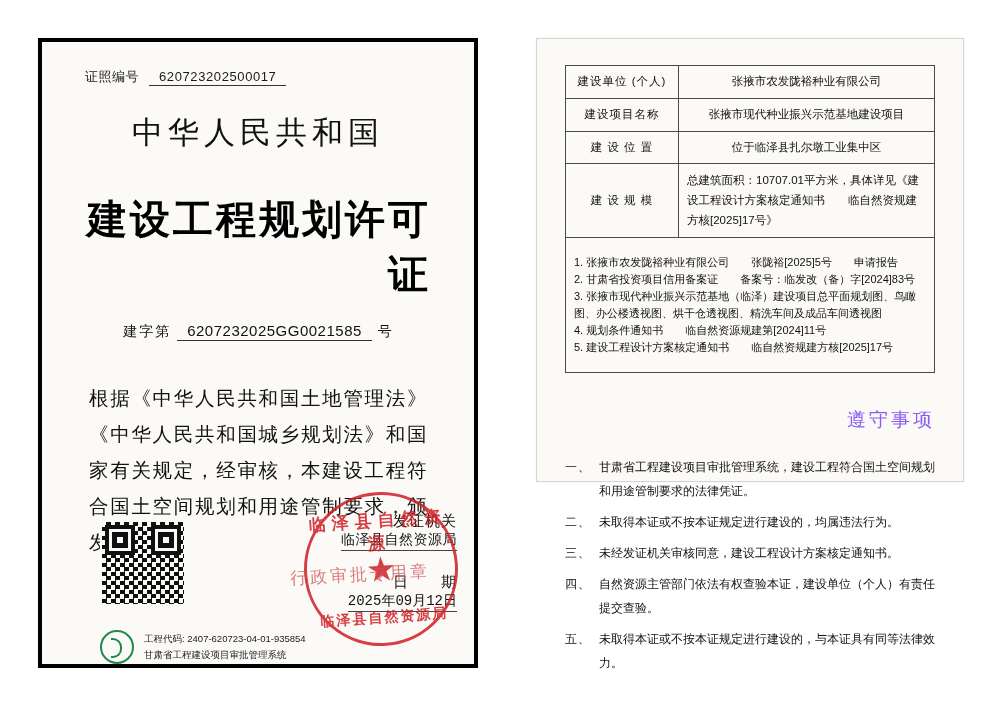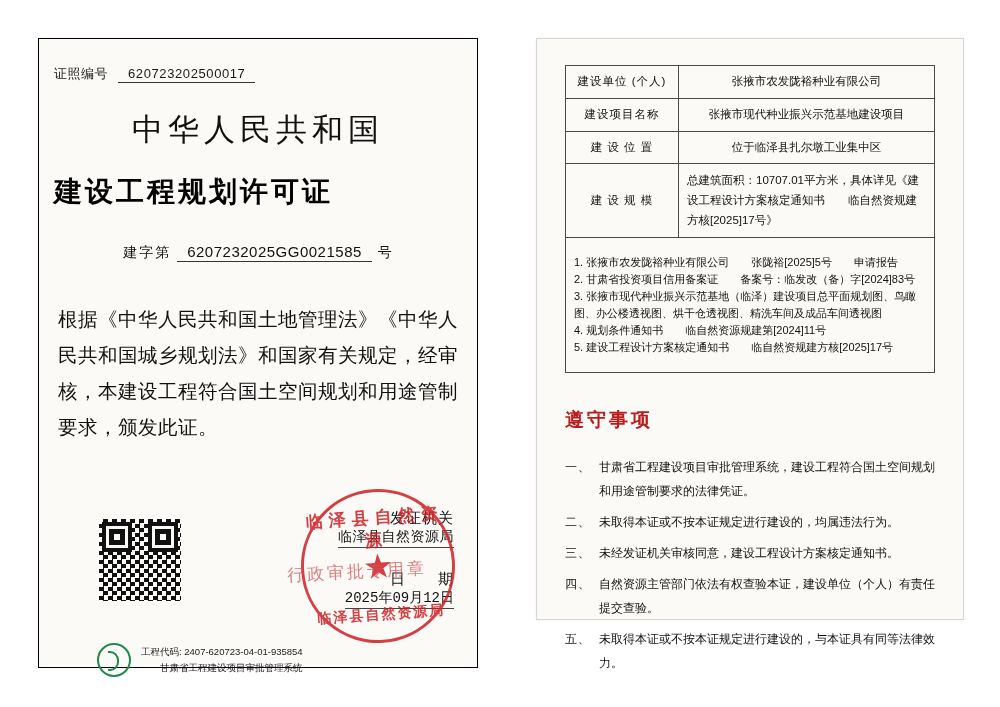--- a/index.html
+++ b/index.html
@@ -21,24 +21,24 @@
   }
 
   
   .cert-left {
     position: absolute;
     left: 38px;
     top: 38px;
     width: 440px;
     height: 630px;
     background: #fbfaf7;
-    border: 1px solid #000000;
+    border: 4px solid #000000;
     box-shadow: 0 0 2px rgba(0,0,0,0.07);
     box-sizing: border-box;
-    padding: 22px 15px;
+    padding: 22px 43px;
   }
   .cert-no-row {
     display: flex;
     align-items: baseline;
     font-size: 13px;
     color: #1a1a1a;
     margin-top: 4px;
   }
   .cert-no-label { white-space: nowrap; letter-spacing: 0.5px; }
   .cert-no-value {
@@ -51,33 +51,33 @@
   .country-title {
     text-align: center;
     font-family: "DejaVu Serif", serif;
     font-size: 31px;
     letter-spacing: 5px;
     color: #111;
     margin-top: 26px;
     font-weight: 500;
   }
   .doc-title {
-    text-align: left;
-    font-family: "DejaVu Serif", serif;
-    font-size: 28px;
+    text-align: right;
+    font-family: "DejaVu Serif", serif;
+    font-size: 40px;
     font-weight: bold;
     letter-spacing: 3px;
     color: #000;
-    margin-top: 22px;
+    margin-top: 38px;
   }
   .jianzi-row {
     display: flex;
     align-items: baseline;
     justify-content: center;
-    margin-top: 32px;
+    margin-top: 20px;
     font-size: 14px;
     color: #111;
   }
   .jianzi-label { letter-spacing: 2px; }
   .jianzi-value {
     border-bottom: 1px solid #333;
     padding: 0 10px 1px 10px;
     margin: 0 6px;
     font-size: 15px;
     letter-spacing: 0.5px;
@@ -193,24 +193,23 @@
     letter-spacing: 3px;
     color: #d2555a;
     opacity: 0.75;
     transform: rotate(-3deg);
   }
 
   
   .footer-left {
     position: absolute;
     left: 58px;
-    top: 604px;
+    top: 588px;
     display: flex;
     align-items: center;
-    text-align: right;
   }
   .logo-circle {
     width: 30px; height: 30px;
     border: 2.5px solid #1f8a4c;
     border-radius: 50%;
     position: relative;
     margin-right: 10px;
     flex: none;
   }
   .logo-circle::after {
@@ -224,21 +223,21 @@
   }
   .footer-lines { font-size: 9.5px; color: #222; line-height: 1.7; }
   .footer-lines .l2 { color: #1a1a1a; }
 
   
   .cert-right {
     position: absolute;
     left: 536px;
     top: 38px;
     width: 428px;
-    height: 582px;
+    height: 444px;
     background: #fbfaf7;
     border: 1px solid #d8d5ce;
     box-shadow: 0 0 2px rgba(0,0,0,0.07);
     box-sizing: border-box;
     padding: 26px 28px;
   }
   table.info {
     width: 100%;
     border-collapse: collapse;
     table-layout: fixed;
@@ -274,23 +273,24 @@
     vertical-align: top;
     font-size: 11px;
     line-height: 1.85;
   }
   .attach-item { white-space: pre-wrap; }
 
   .rules-title {
     margin-top: 34px;
     font-family: "DejaVu Serif", serif;
     font-size: 19px;
-    font-weight: bold;
+    font-weight: normal;
     letter-spacing: 3px;
-    color: #b91c1c;
+    color: #8b5cf6;
+    text-align: right;
   }
   .rules-list {
     margin-top: 22px;
     font-size: 12px;
     color: #111;
     line-height: 2.0;
   }
   .rule-item {
     display: flex;
     margin-bottom: 7px;

